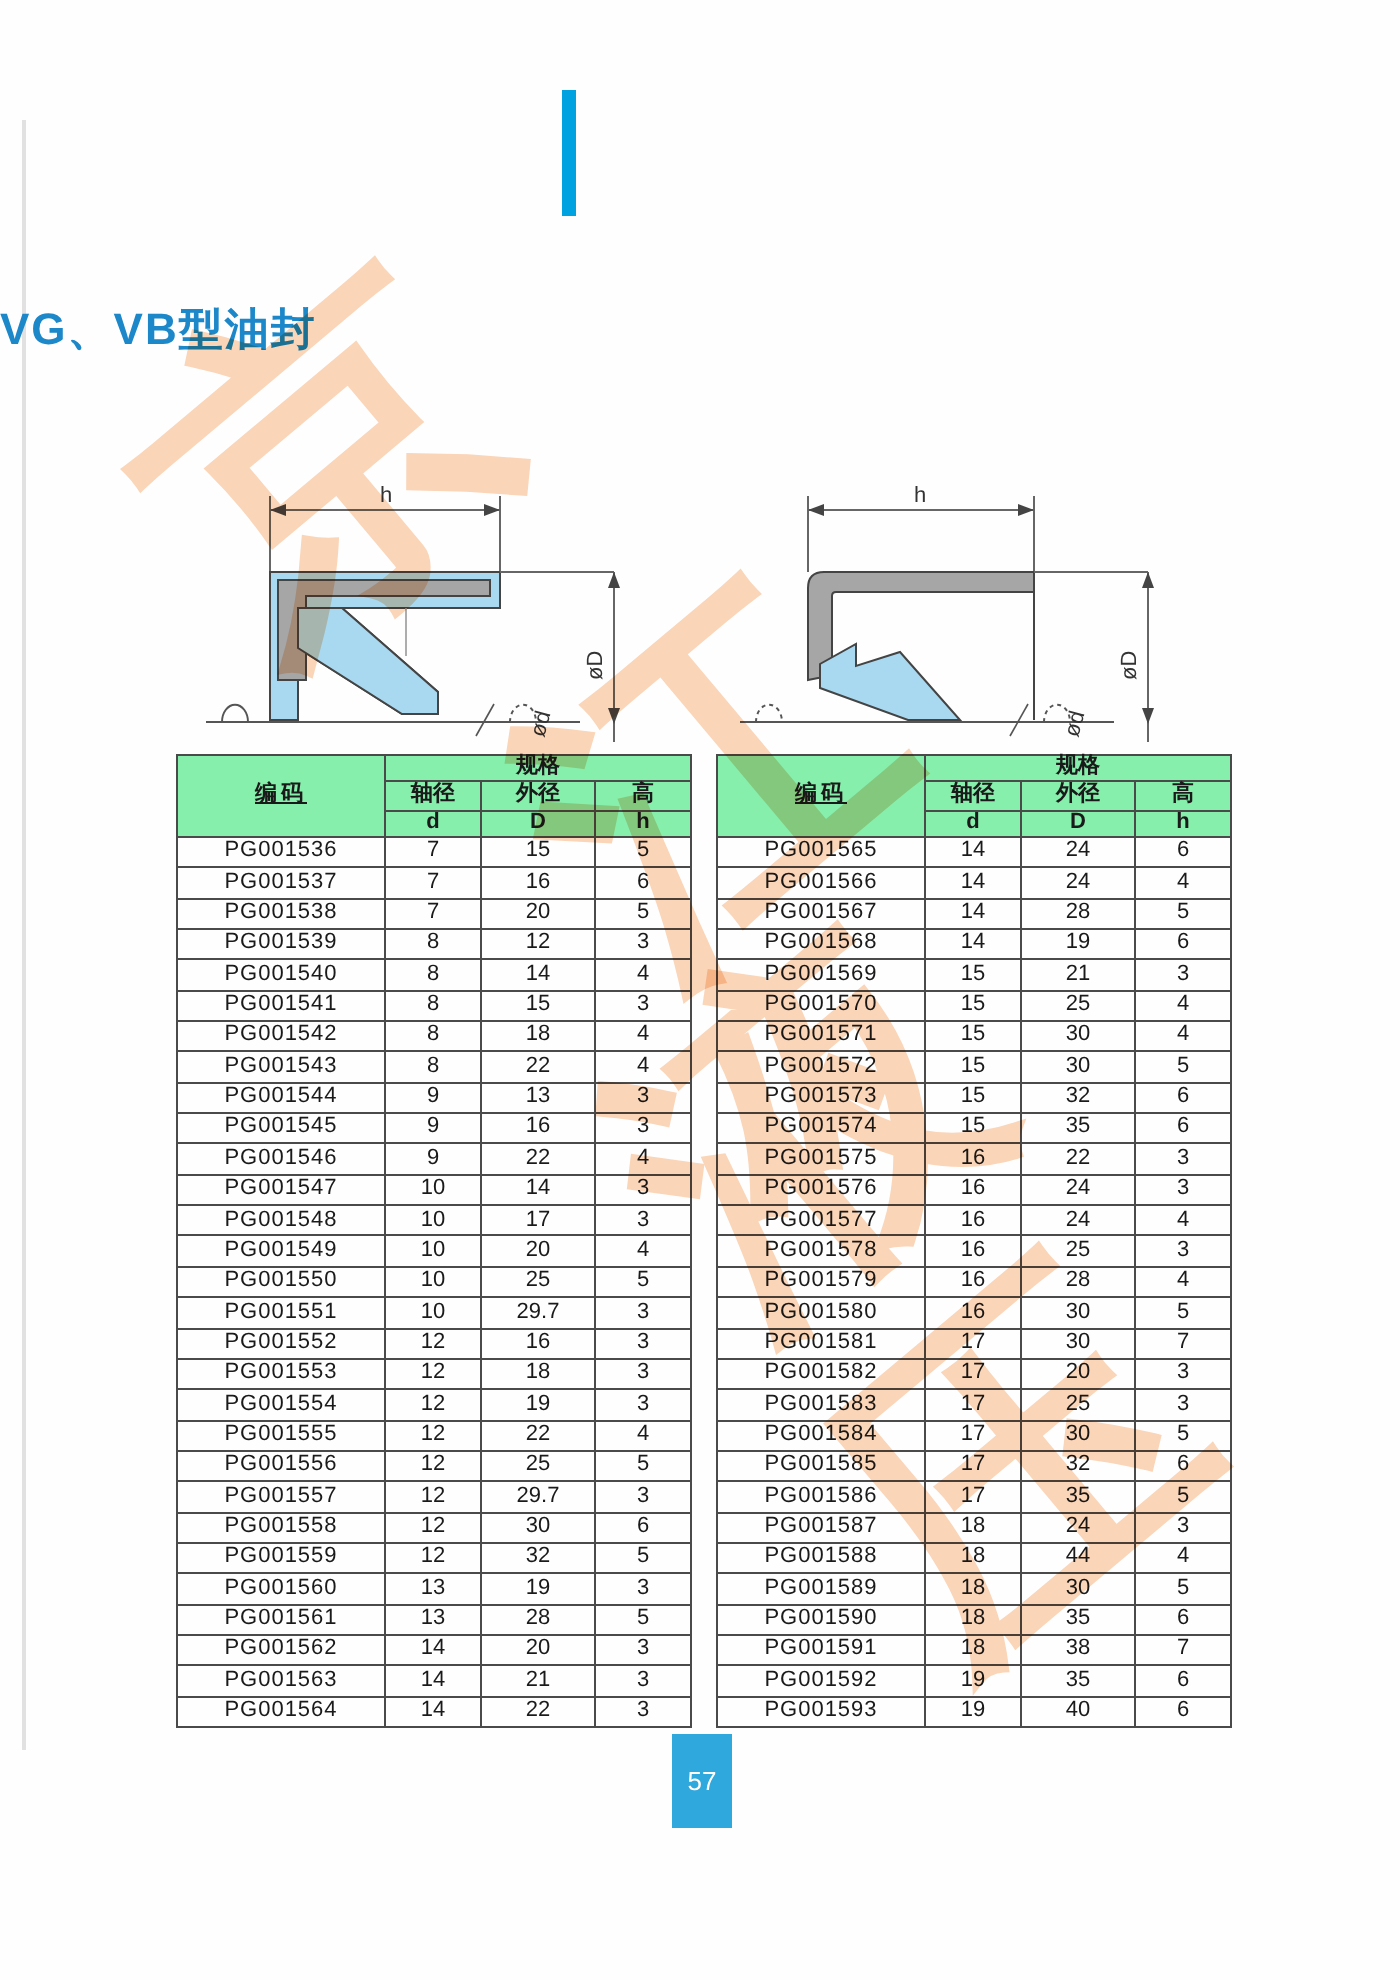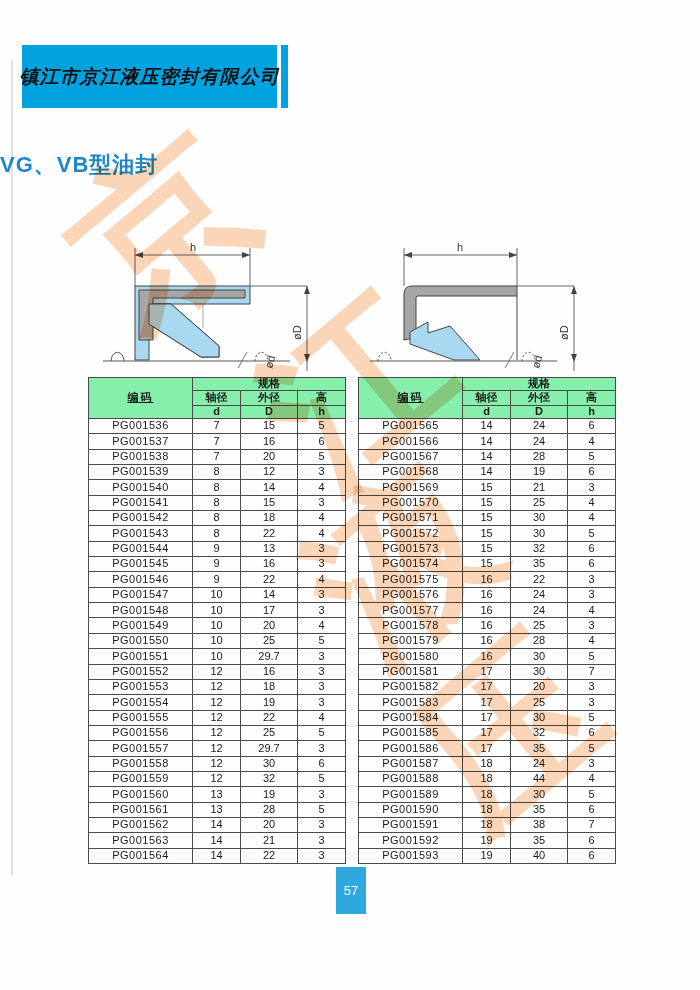--- a/index.html
+++ b/index.html
@@ -51,23 +51,20 @@
 
 <div id="page">
 
   <div class="scan-line-left"></div>
 
   <div class="wm" style="left:75px;top:140px;">京</div>
   <div class="wm" style="left:268px;top:300px;">江</div>
   <div class="wm" style="left:315px;top:475px;">液</div>
   <div class="wm" style="left:420px;top:645px;">压</div>
 
-  <div class="hdr-bar-left">
-    <span class="company-name">镇江市京江液压密封有限公司</span>
-  </div>
   <div class="hdr-divider"></div>
 
   <div class="page-title">VG、VB型油封</div>
 
   <svg id="diagram-left" class="diagram" viewBox="0 0 240 138">
     <g stroke="#666" stroke-width="1" fill="none">
       <line x1="40" y1="8" x2="40" y2="46"></line>
         <line x1="155" y1="8" x2="155" y2="46"></line>
       <line x1="40" y1="15" x2="155" y2="15"></line>
     </g>

